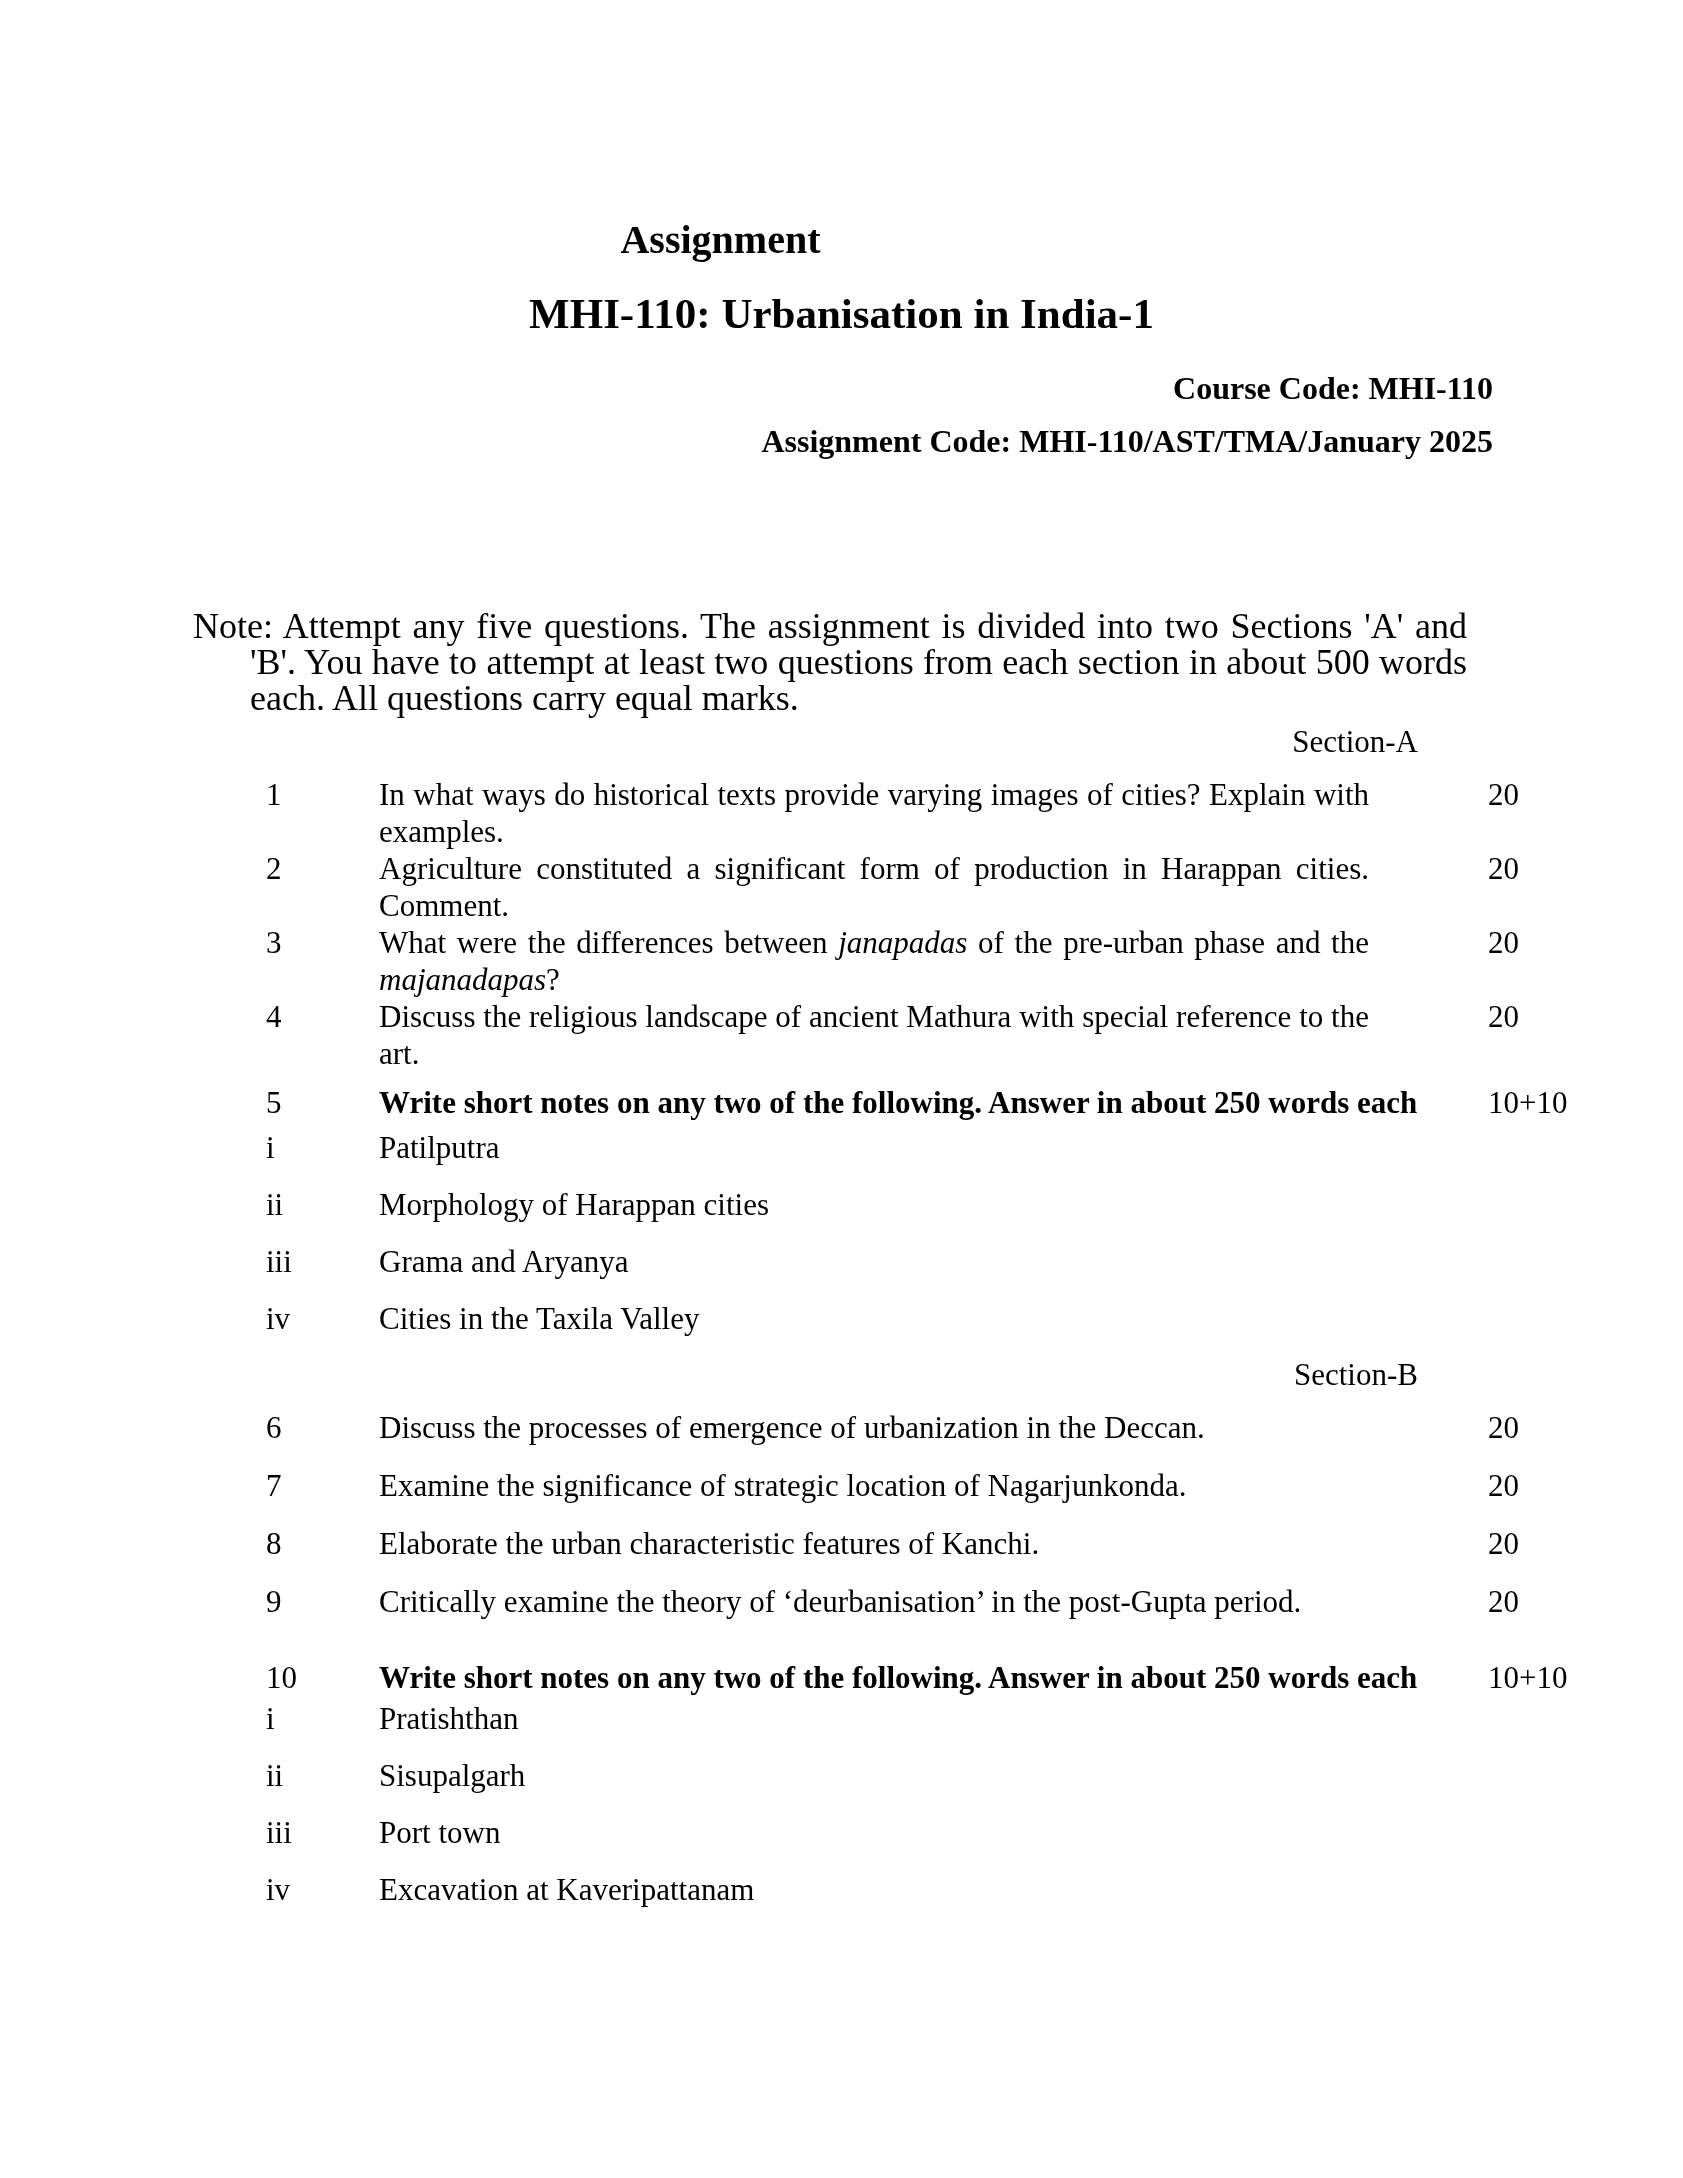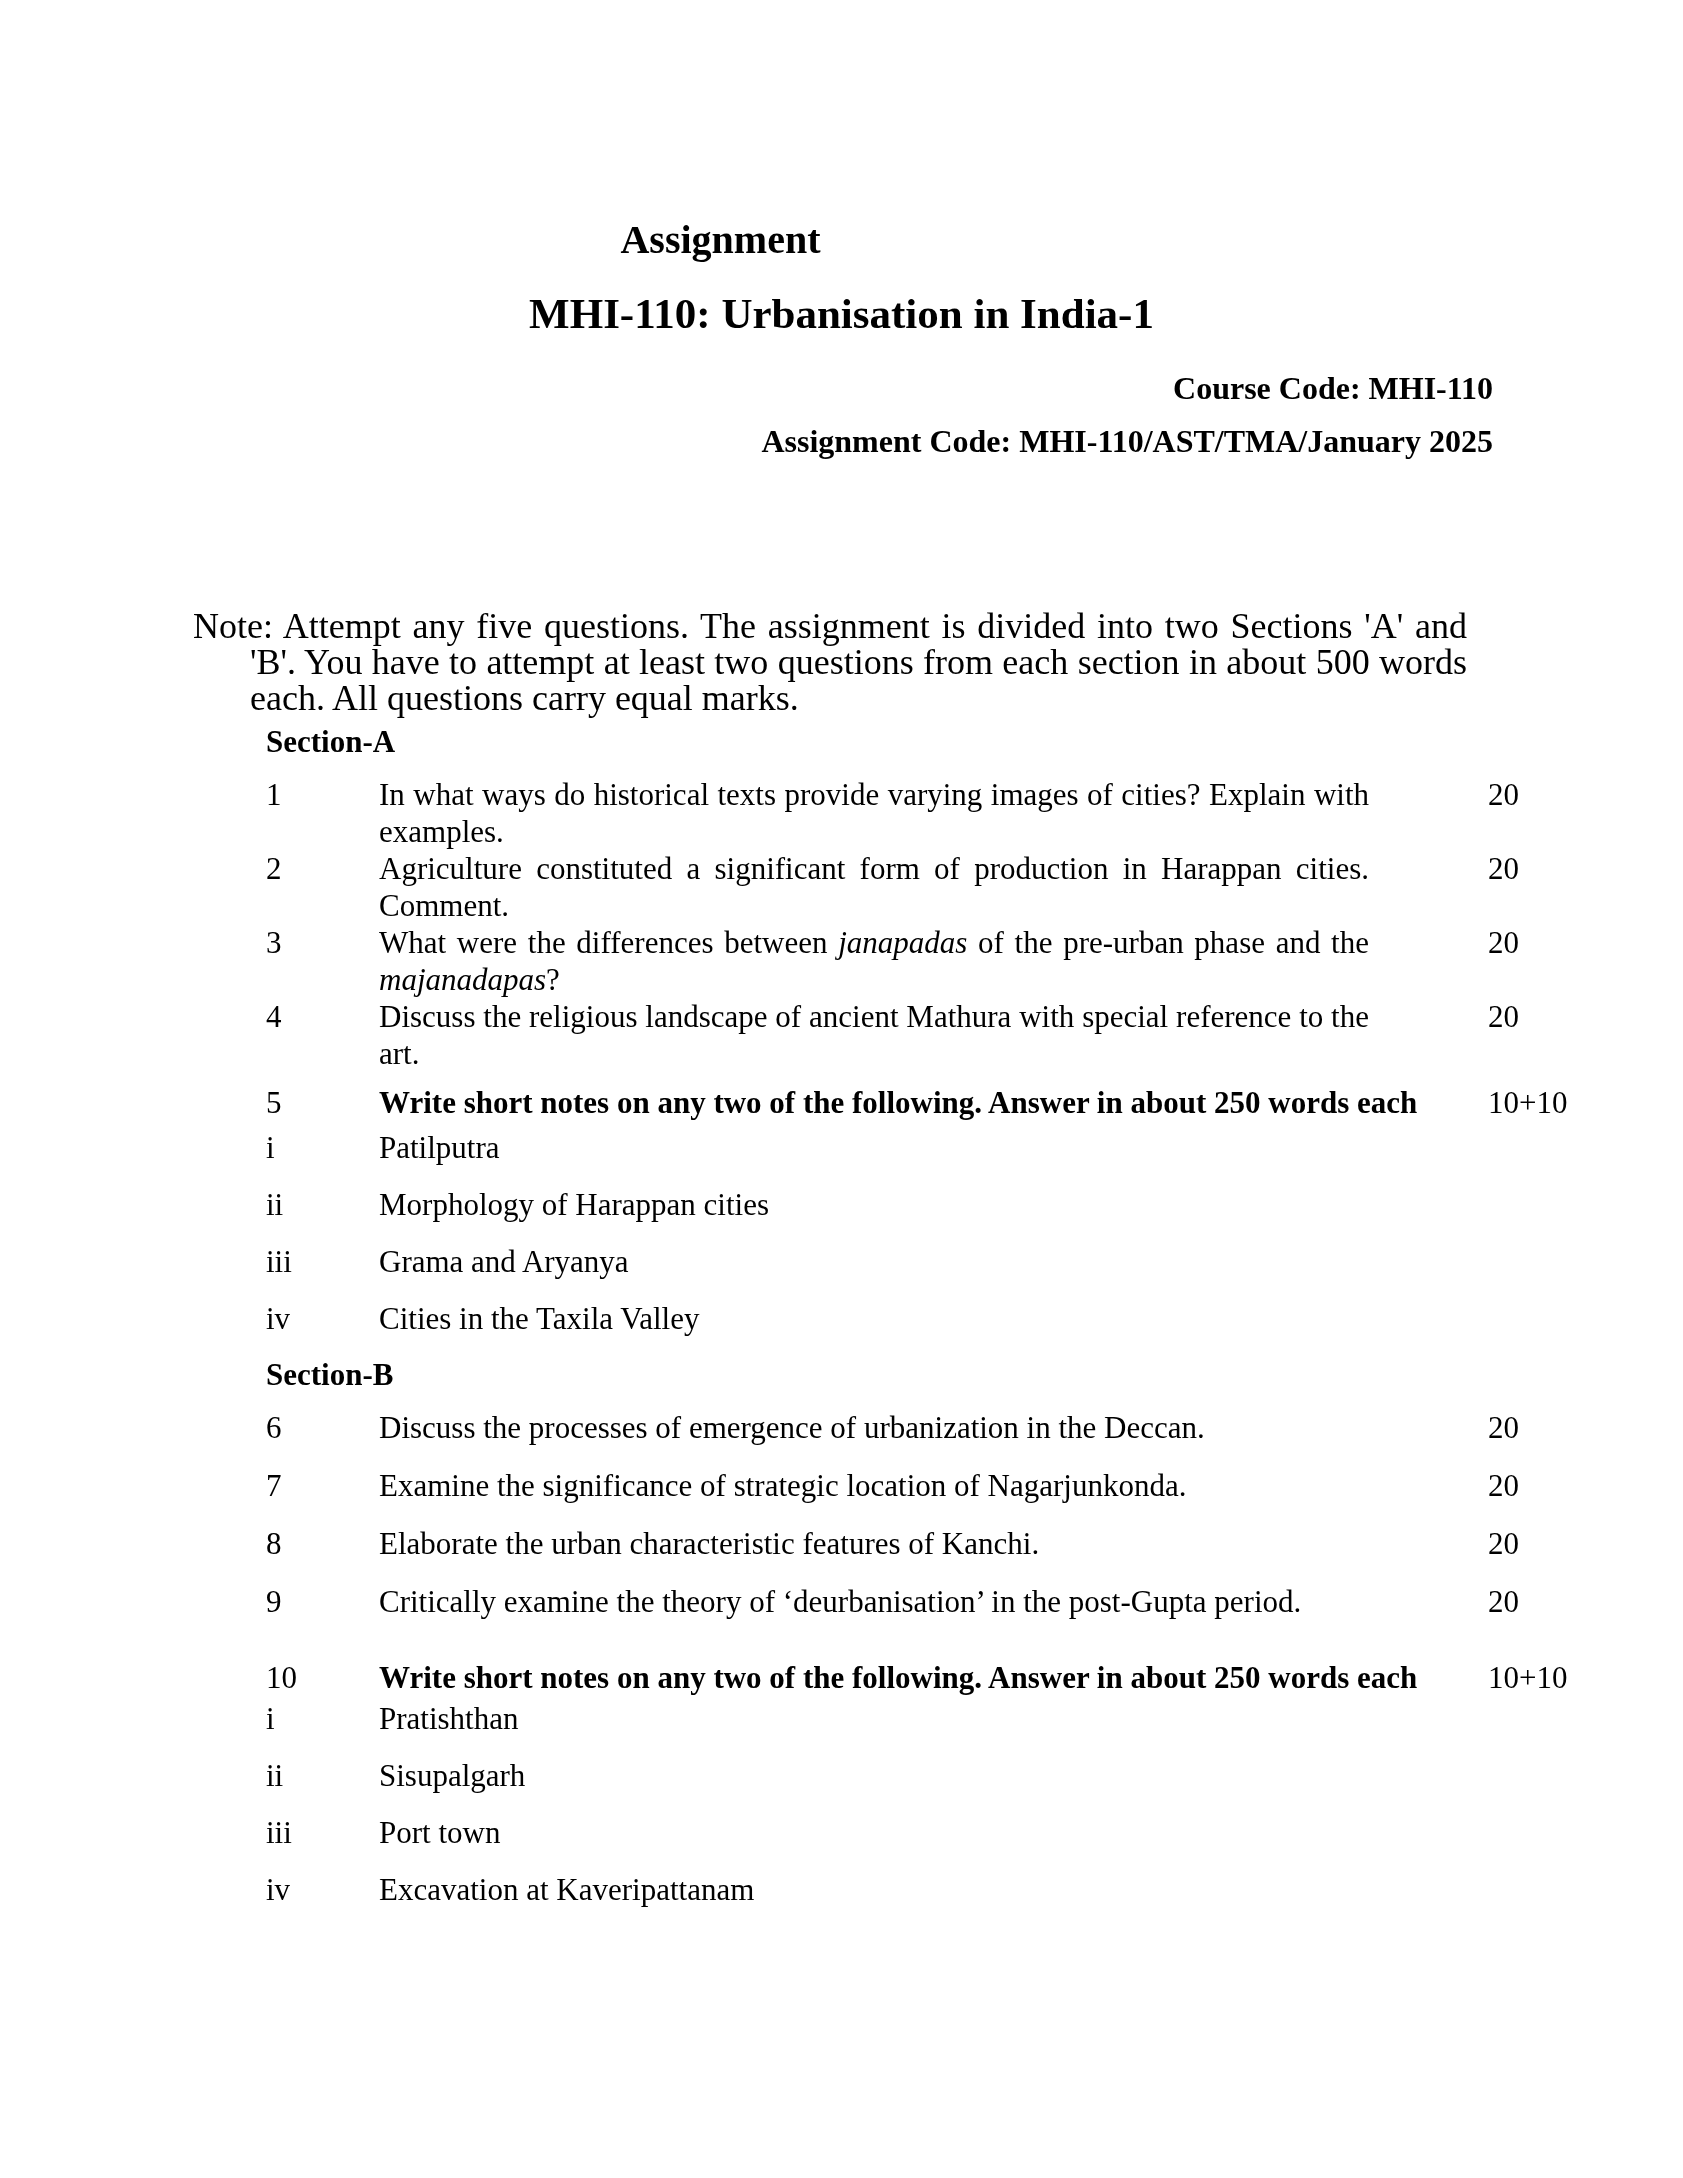--- a/index.html
+++ b/index.html
@@ -64,22 +64,22 @@
     top: 723px;
     left: 266px;
     width: 1271px;
     font-size: 31px;
     line-height: 37px;
   }
   .section-heading {
     width: 1271px;
     box-sizing: border-box;
     padding-right: 119px;
-    text-align: left;
-    font-weight: bold;
+    text-align: right;
+    font-weight: normal;
     margin: 0 0 16px 0;
   }
   .qrow {
     display: flex;
     align-items: flex-start;
     margin: 0;
   }
   .qrow .num {
     width: 90px;
     flex: none;

